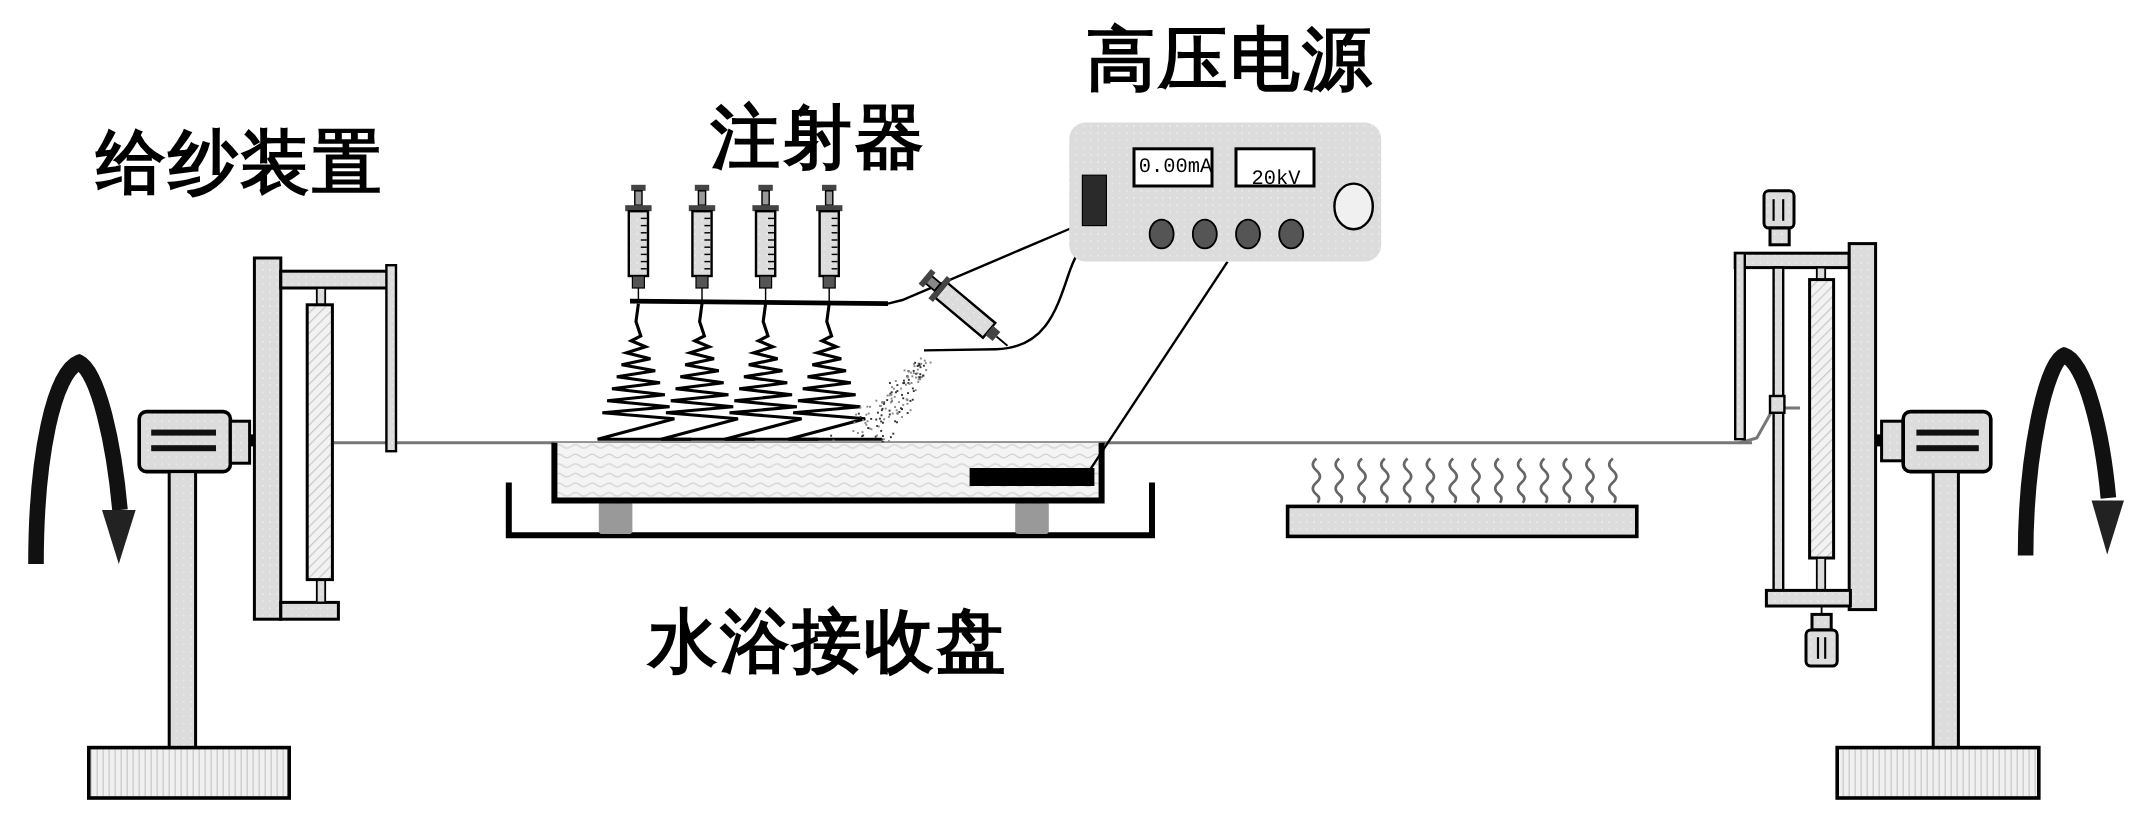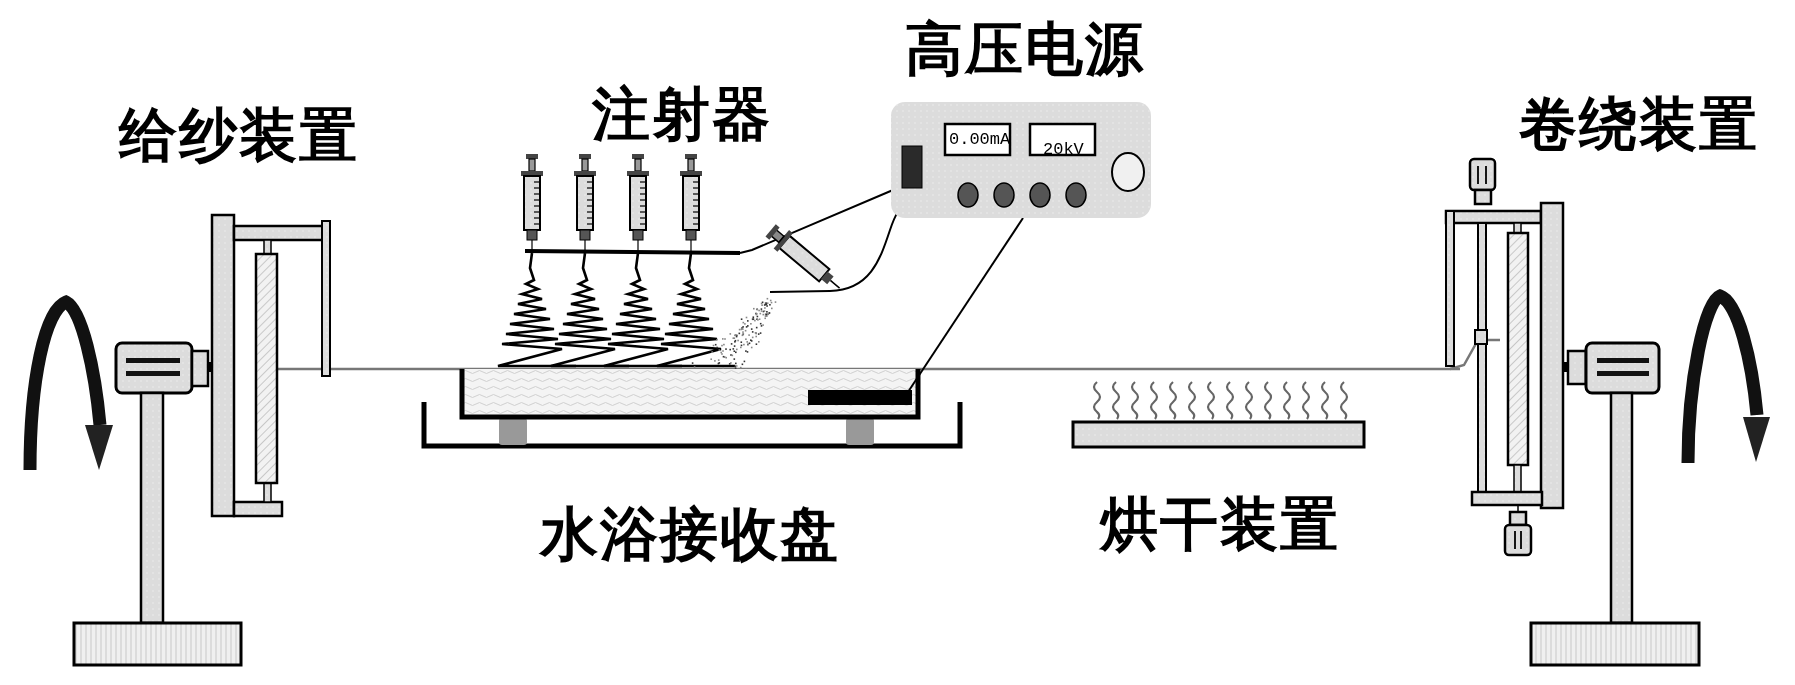--- a/index.html
+++ b/index.html
@@ -388,22 +388,20 @@
     <rect x="1531" y="623" width="168" height="42" fill="url(#vstripe)" stroke="#000" stroke-width="3"></rect>
 
     <g>
       <path d="M1688 463 C 1688 380, 1705 302, 1720 296 C 1738 302, 1752 360, 1757 415" fill="none" stroke="#111" stroke-width="13"></path>
       <polygon points="1743,417 1770,417 1756,462" fill="#222"></polygon>
     </g>
   </g>
 </svg>
 
 
-<div class="label" style="left:80px; top:106px;margin-left:39px;">给纱装置</div>
+<div class="label" style="left:80px; top:106px;">给纱装置</div>
 <div class="label" style="left:580px; top:85px;margin-left:12px;">注射器</div>
 <div class="label" style="left:905px; top:20px;">高压电源</div>
-<div class="label" style="left:1519px; top:95px;">卷绕装置</div>
 <div class="label" style="left:540px; top:505px;">水浴接收盘</div>
-<div class="label" style="left:1100px; top:495px;">烘干装置</div>
 
 <div class="label readout" style="left:949px; top:131px; font-weight:normal; letter-spacing:0;">0.00mA</div>
 <div class="label readout" style="left:1043px; top:141px; font-weight:normal; letter-spacing:0;">20kV</div>
 </div>
 
 </body></html>

